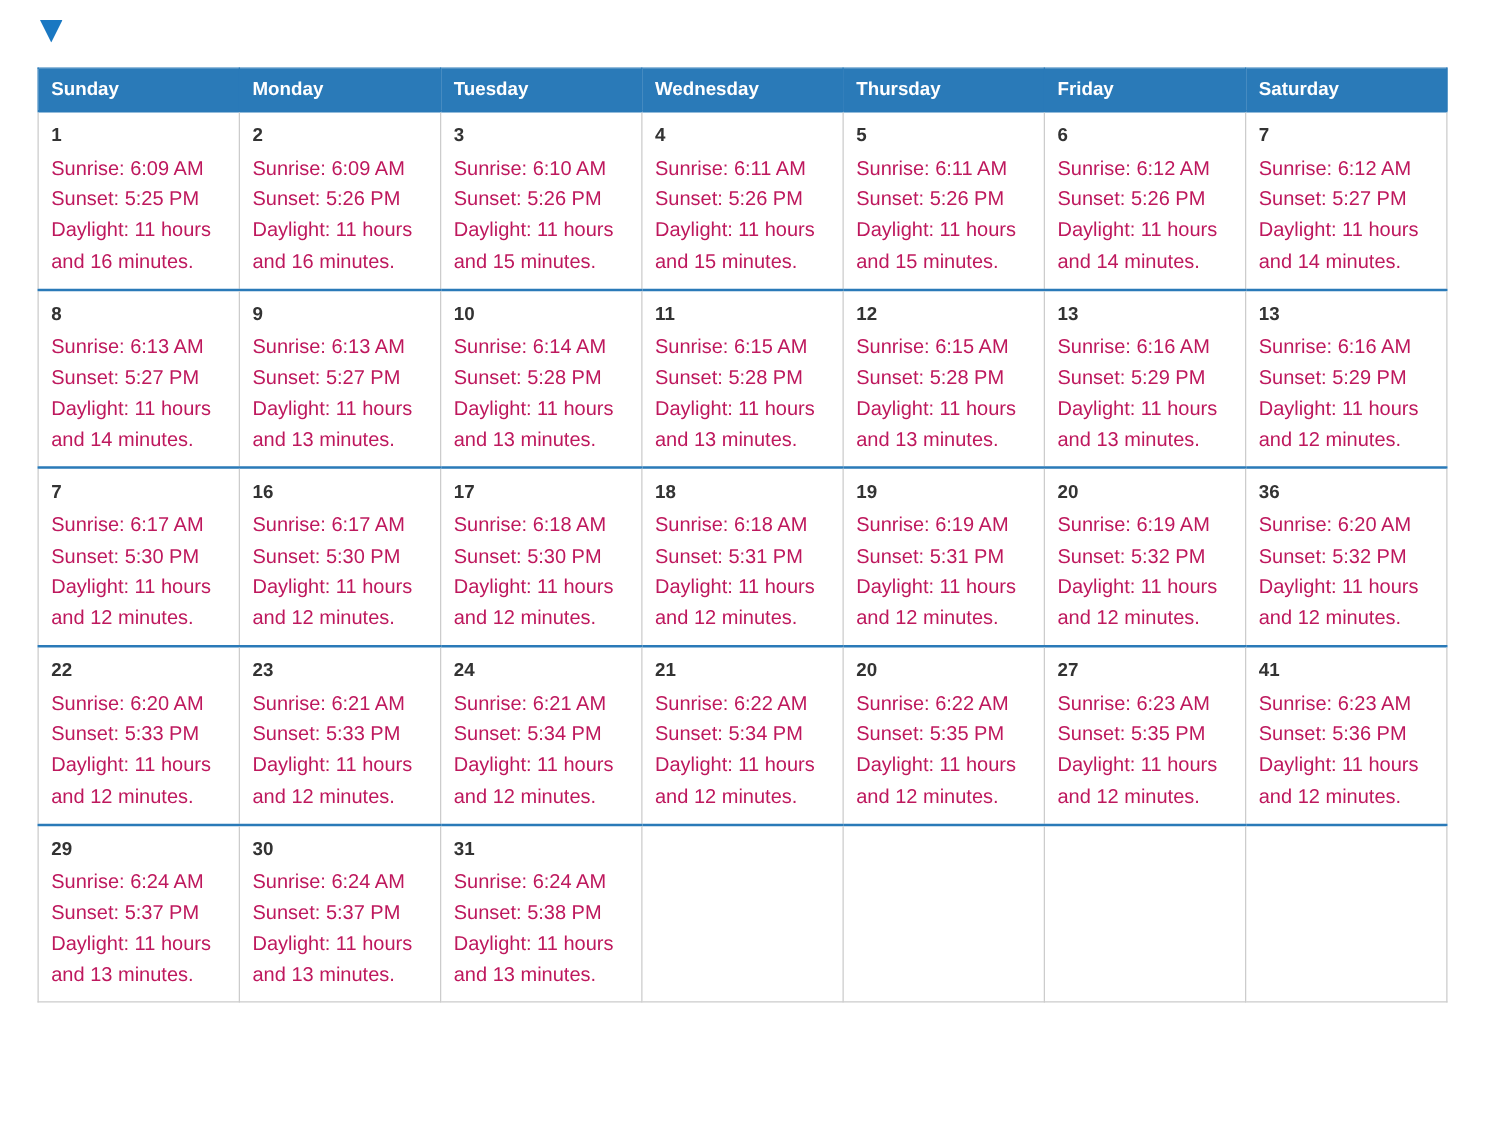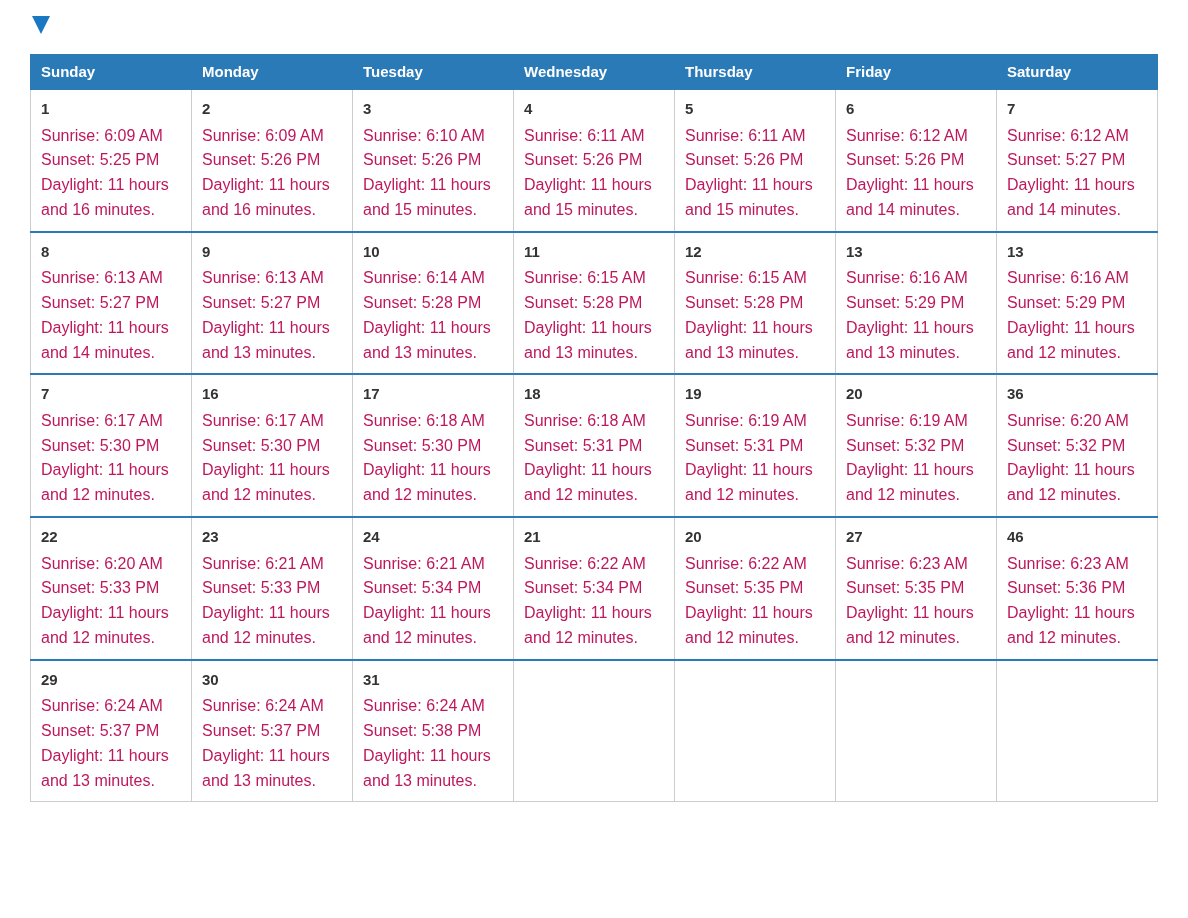--- a/index.html
+++ b/index.html
@@ -228,21 +228,21 @@
         </td>
         <td>
           <span class="day-number">20</span>
           <div class="day-info">Sunrise: 6:22 AM<br>Sunset: 5:35 PM<br>Daylight: 11 hours and 12 minutes.</div>
         </td>
         <td>
           <span class="day-number">27</span>
           <div class="day-info">Sunrise: 6:23 AM<br>Sunset: 5:35 PM<br>Daylight: 11 hours and 12 minutes.</div>
         </td>
         <td>
-          <span class="day-number">46</span>
+          <span class="day-number">41</span>
           <div class="day-info">Sunrise: 6:23 AM<br>Sunset: 5:36 PM<br>Daylight: 11 hours and 12 minutes.</div>
         </td>
       </tr>
       <tr>
         <td>
           <span class="day-number">29</span>
           <div class="day-info">Sunrise: 6:24 AM<br>Sunset: 5:37 PM<br>Daylight: 11 hours and 13 minutes.</div>
         </td>
         <td>
           <span class="day-number">30</span>

